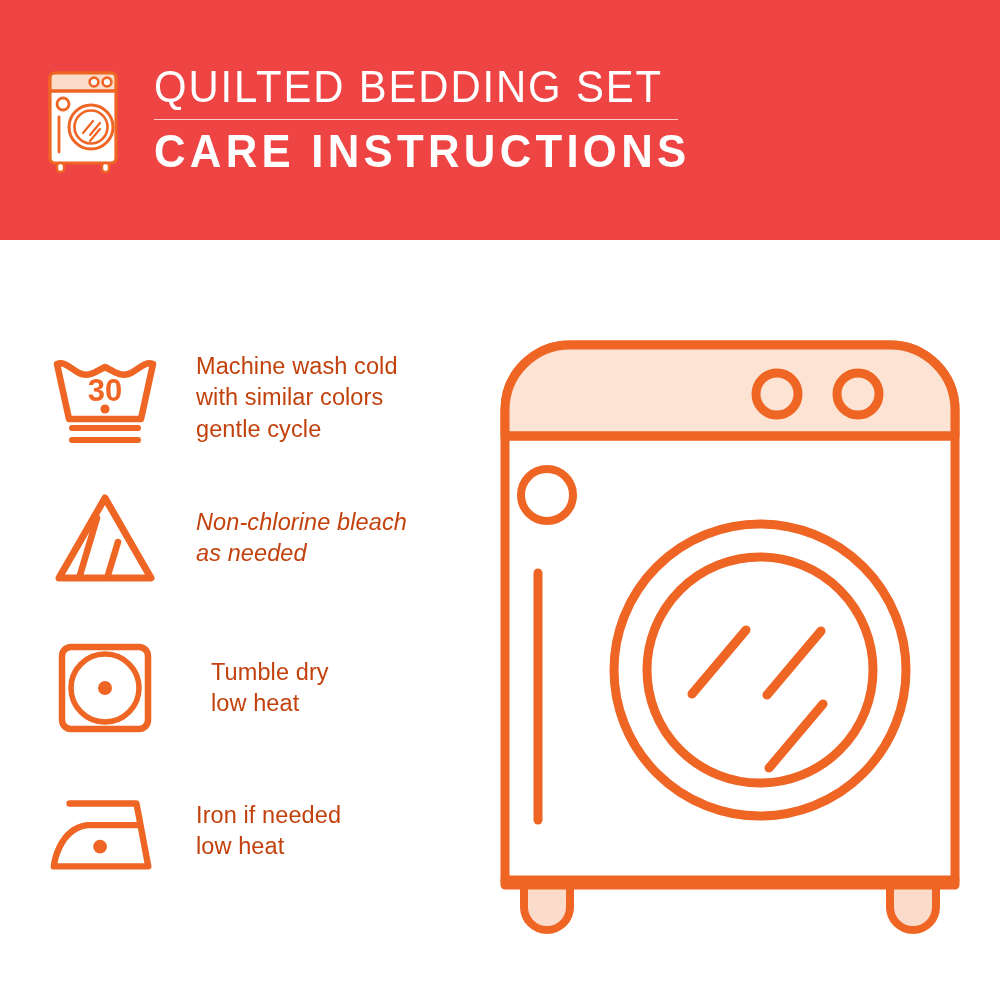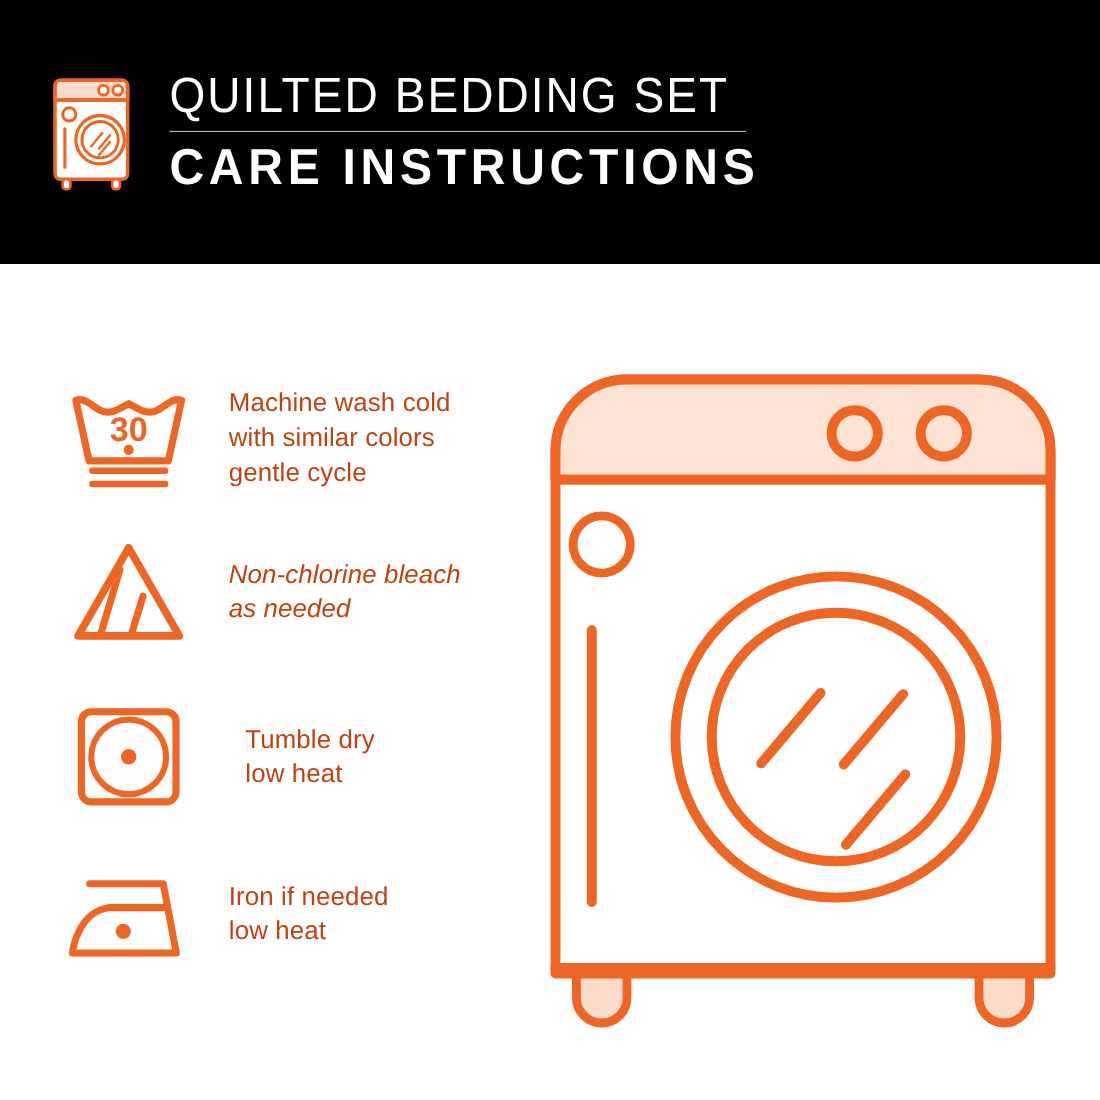--- a/index.html
+++ b/index.html
@@ -20,21 +20,21 @@
     background: #ffffff;
   }
 
   
   .header {
     position: absolute;
     left: 0;
     top: 0;
     width: 1000px;
     height: 240px;
-    background: #000000;
+    background: #ef4444;
     display: flex;
     align-items: center;
     box-sizing: border-box;
     padding-left: 44px;
   }
   .header-logo {
     width: 84px;
     height: 108px;
     flex: 0 0 auto;
     margin-right: 26px;
@@ -70,21 +70,21 @@
     letter-spacing: 4.5px;
     line-height: 1.04;
     white-space: nowrap;
     transform: scaleX(0.95);
     transform-origin: left center;
   }
 
   
   .instructions {
     position: absolute;
-    left: 12px;
+    left: 0;
     top: 240px;
     width: 470px;
     height: 760px;
   }
   .instr-row {
     position: absolute;
     left: 46px;
     display: flex;
     align-items: center;
   }

